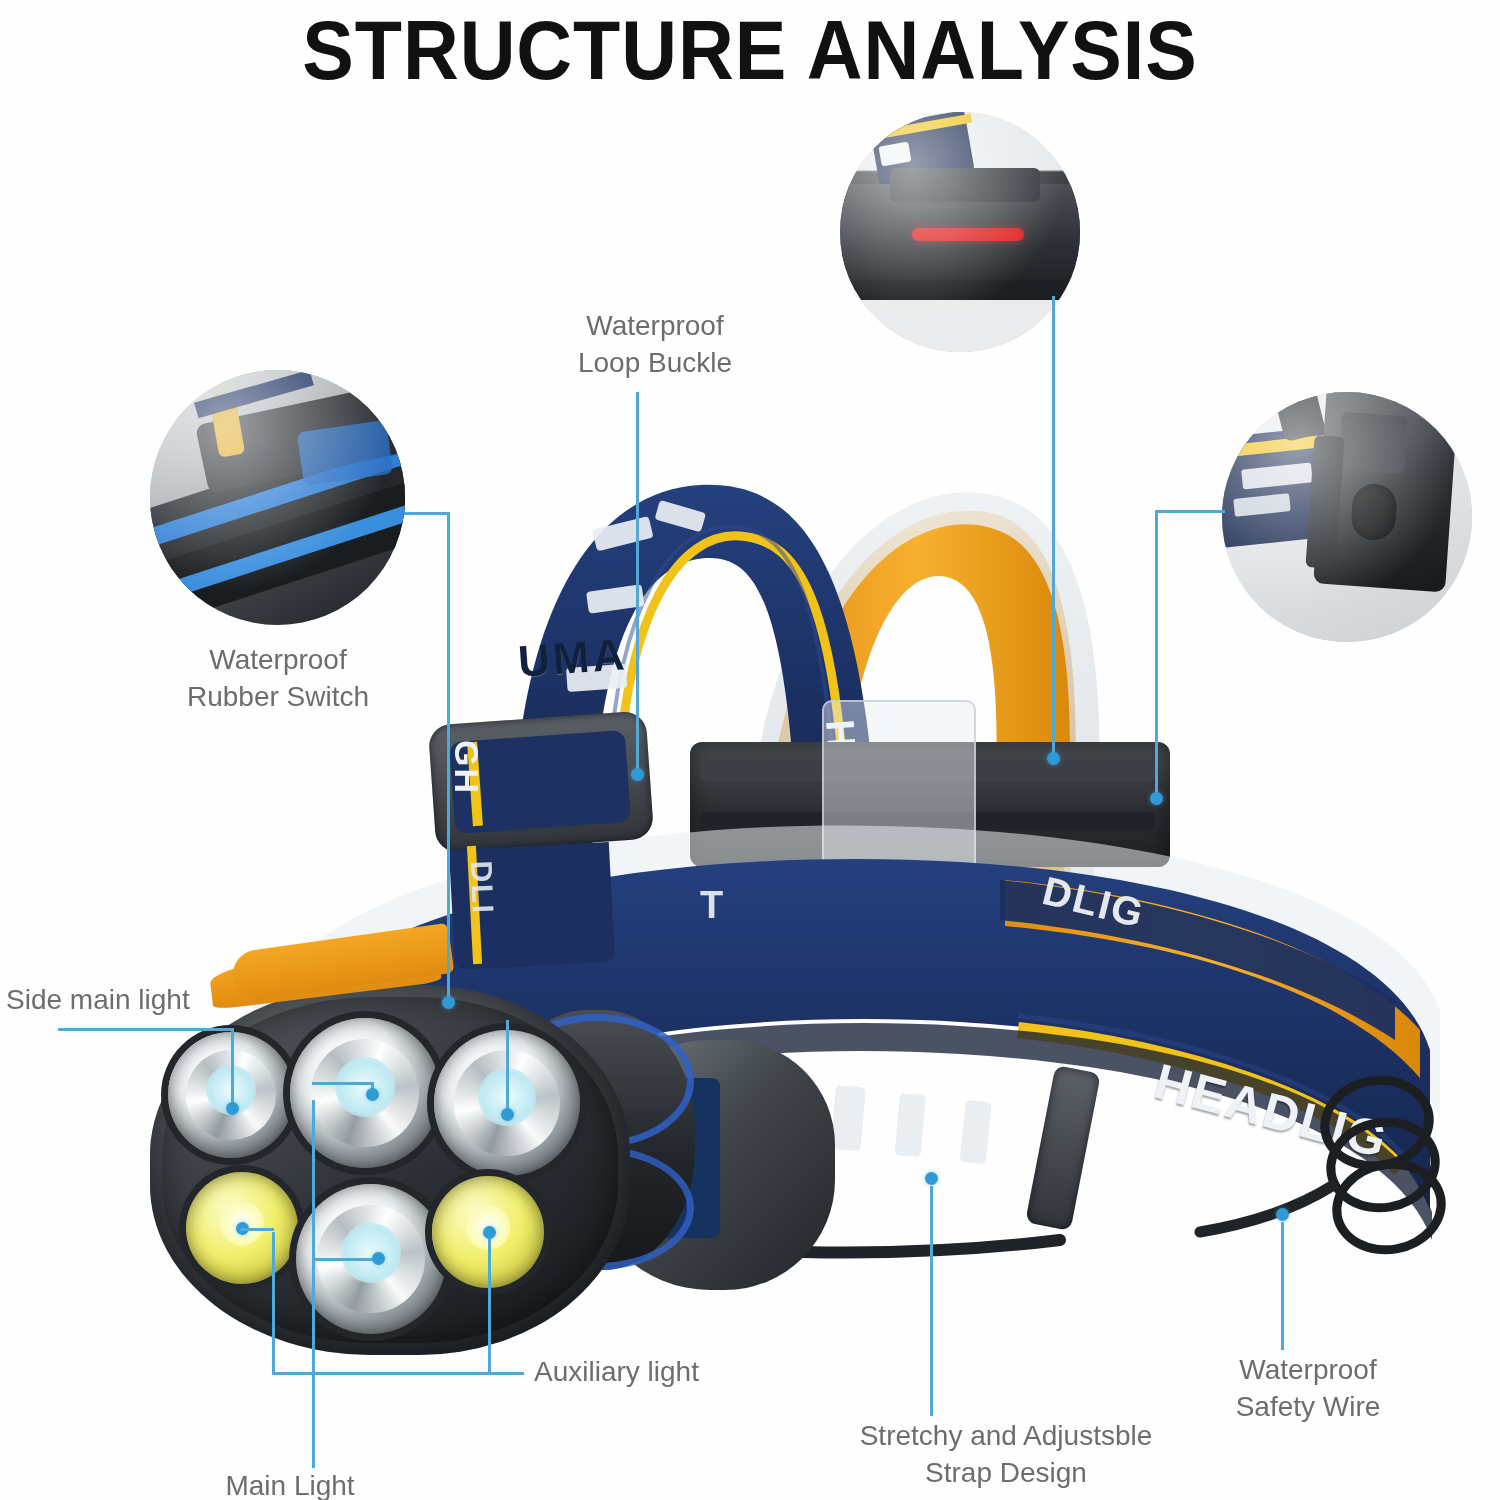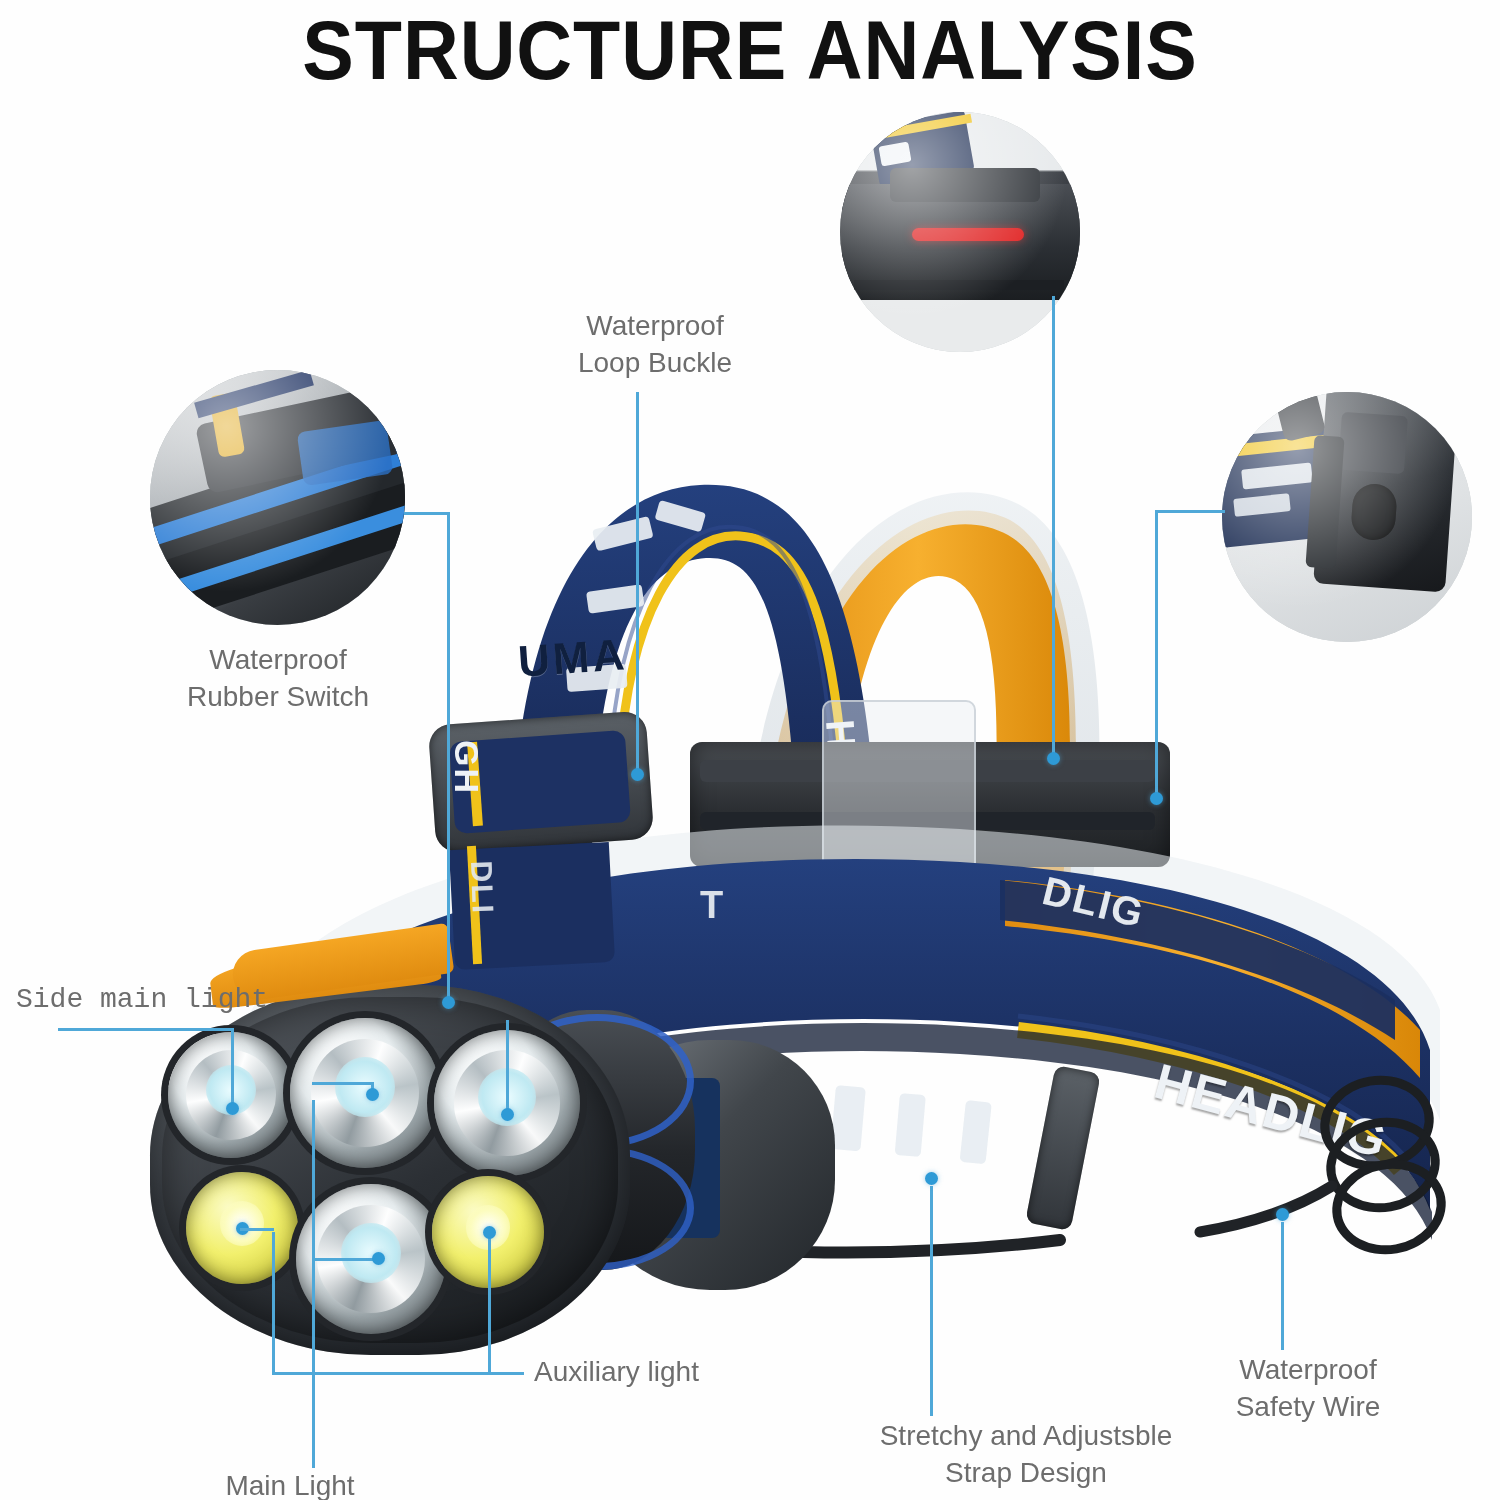--- a/index.html
+++ b/index.html
@@ -309,21 +309,21 @@
     <div style="position:absolute;left:130px;top:92px;width:44px;height:56px;background:#101214;border-radius:22px;transform:rotate(4deg);box-shadow:inset 0 0 8px #000;"></div>
     <div style="position:absolute;left:88px;top:44px;width:30px;height:132px;background:#202428;border-radius:6px;transform:rotate(4deg);"></div>
     <div style="position:absolute;left:56px;top:-10px;width:42px;height:56px;background:#2c3035;border-radius:8px;transform:rotate(-14deg);"></div>
     <div class="sheen"></div>
   </div>
 
   <div class="ln lnh" style="left:1155px;top:510px;width:70px;"></div>
   <div class="ln lnv" style="left:1155px;top:510px;height:290px;"></div>
   <div class="dot" style="left:1150px;top:792px;"></div>
 
-  <div class="lbl l" style="left:16px;top:982px;width:260px;font-family:Liberation Mono, monospace;">Side main light</div>
+  <div class="lbl l" style="left:6px;top:982px;width:260px;">Side main light</div>
   <div class="ln lnh" style="left:58px;top:1028px;width:176px;"></div>
   <div class="ln lnv" style="left:231px;top:1028px;height:80px;"></div>
   <div class="dot" style="left:226px;top:1102px;"></div>
 
   <div class="lbl c" style="left:190px;top:1468px;width:200px;">Main Light</div>
 
   <div class="ln lnv" style="left:312px;top:1100px;height:368px;"></div>
 
   <div class="ln lnh" style="left:312px;top:1082px;width:62px;"></div>
   <div class="ln lnv" style="left:371px;top:1082px;height:12px;"></div>
@@ -339,21 +339,21 @@
   <div class="ln lnv" style="left:272px;top:1232px;height:142px;"></div>
   <div class="dot" style="left:236px;top:1222px;"></div>
   <div class="ln lnh" style="left:240px;top:1228px;width:34px;"></div>
 
   <div class="ln lnv" style="left:488px;top:1236px;height:138px;"></div>
   <div class="dot" style="left:483px;top:1226px;"></div>
 
   <div class="ln lnv" style="left:506px;top:1020px;height:96px;"></div>
   <div class="dot" style="left:501px;top:1108px;"></div>
 
-  <div class="lbl c" style="left:816px;top:1418px;width:420px;">Stretchy and Adjustsble
+  <div class="lbl c" style="left:796px;top:1418px;width:420px;">Stretchy and Adjustsble
 Strap Design</div>
   <div class="ln lnv" style="left:930px;top:1186px;height:230px;"></div>
   <div class="dot" style="left:925px;top:1172px;"></div>
 
   <div class="lbl c" style="left:1168px;top:1352px;width:280px;">Waterproof
 Safety Wire</div>
   <div class="ln lnv" style="left:1281px;top:1222px;height:128px;"></div>
   <div class="dot" style="left:1276px;top:1208px;"></div>
 
 </div>

